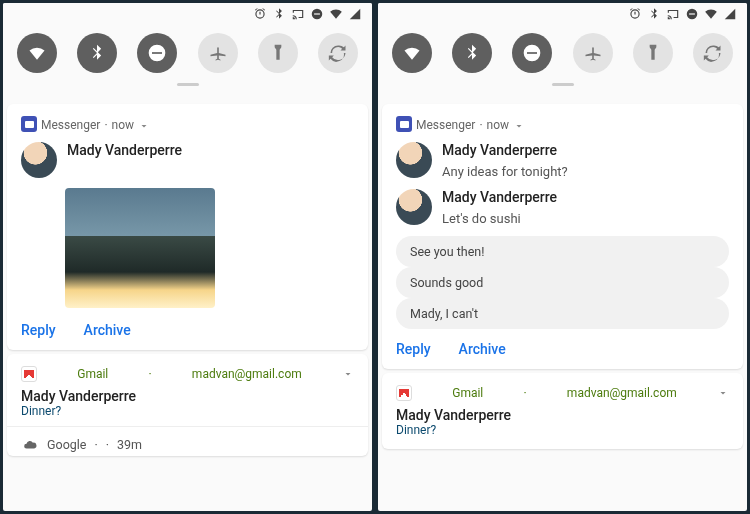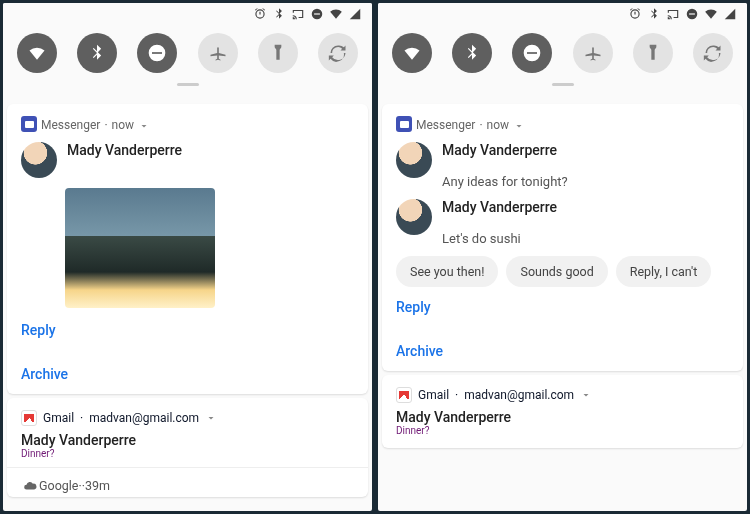--- a/index.html
+++ b/index.html
@@ -84,41 +84,41 @@
   .msg-row { display:flex; gap:10px; margin-bottom:10px; align-items:flex-start; }
   .avatar {
     width: 36px; height: 36px; border-radius: 50%;
     background: #7aa; flex-shrink:0;
     background-size: cover; background-position: center;
   }
   .avatar.a1 { background: radial-gradient(circle at 40% 30%, #f2d5b8 0 35%, #3a4a55 36% 100%); }
   .avatar.a2 { background: radial-gradient(circle at 50% 40%, #e8d8c0 0 30%, #c8bda5 31% 100%); }
   .msg-body { display:flex; flex-direction:column; }
   .msg-name { font-weight:500; font-size:14px; color:#222; }
-  .msg-text { color:#555; font-size:13px; margin-top:16px; }
+  .msg-text { color:#555; font-size:13px; margin-top:6px; }
   .img-attach {
     width: 150px; height:120px;
     margin: 4px 0 8px 44px;
     border-radius:4px;
     background: linear-gradient(to bottom, #5a7a8f 0%, #7797a8 40%, #3a4a45 40%, #1f2a28 70%, #f6d58a 85%, #fff1c8 100%);
     position:relative;
   }
-  .actions { display:flex; gap:28px; padding-top:6px;flex-direction:column; }
+  .actions { display:flex; gap:28px; padding-top:6px; }
   .action-link { color:#1a73e8; font-weight:500; font-size:14px; cursor:pointer; }
-  .suggest-row { display:flex; gap:8px; margin:10px 0 6px; }
+  .suggest-row { display:flex; margin:10px 0 6px;flex-direction:column; }
   .chip {
     background:#f1f1f1; border-radius:18px;
     padding:8px 14px; font-size:12.5px; color:#444;
     cursor:pointer; white-space:nowrap;
   }
-  .gmail-head { color:#0f172a; font-size:12px; display:flex; align-items:center; gap:6px; }
+  .gmail-head { color:#4d7c0f; font-size:12px; display:flex; align-items:center; gap:6px;justify-content:space-between; }
   .gmail-card .sender { font-weight:500; font-size:14px; color:#222; margin-top:6px; }
-  .gmail-card .subj { color:#701a75; font-size:10px; }
+  .gmail-card .subj { color:#0c4a6e; font-size:12px; }
   .weather-row {
-    display:flex; align-items:center; gap:0;
+    display:flex; align-items:center; gap:8px;
     color:#555; font-size:12.5px;
     padding: 10px 14px 2px;
     border-top:1px solid #eee;
     margin: 8px -14px -10px;
   }
   .cloud-icon { width:18px;height:14px; fill:#666; }
 </style>
 </head>
 <body>
 
@@ -311,21 +311,21 @@
       <div class="avatar a1"></div>
       <div class="msg-body">
         <span class="msg-name">Mady Vanderperre</span>
         <span class="msg-text">Let's do sushi</span>
       </div>
     </div>
 
     <div class="suggest-row">
       <span class="chip">See you then!</span>
       <span class="chip">Sounds good</span>
-      <span class="chip">Reply, I can't</span>
+      <span class="chip">Mady, I can't</span>
     </div>
 
     <div class="actions">
       <span class="action-link">Reply</span>
       <span class="action-link">Archive</span>
     </div>
   </div>
 
   <div class="card gmail-card">
     <div class="gmail-head">

